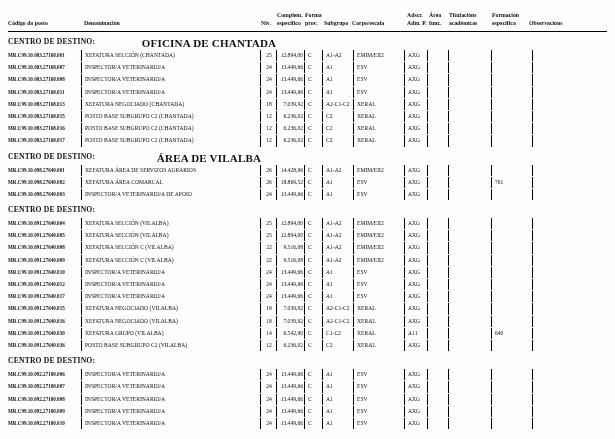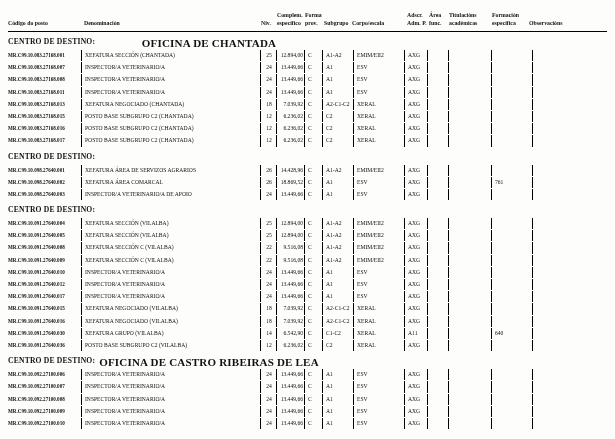--- a/index.html
+++ b/index.html
@@ -187,20 +187,21 @@
     <span class="c bl c-titulacion"></span>
     <span class="c bl c-formacion"></span>
     <span class="c bl c-observacions"></span>
   </div>
 </div>
   </div>
 
   <div class="section">
     <div class="sec-head">
       <span class="sec-label">CENTRO DE DESTINO:</span>
+      <span class="sec-name">ÁREA DE VILALBA</span>
     </div>
     <div class="sec-rows">
   <div class="row">
     <span class="c c-codigo">MR.C99.10.098.27640.001</span>
     <span class="c bl c-denominacion">XEFATURA ÁREA DE SERVIZOS AGRARIOS</span>
     <span class="c bl c-niv">26</span>
     <span class="c bl c-complem">14.428,96</span>
     <span class="c bl c-forma">C</span>
     <span class="c bl c-subgrupo">A1-A2</span>
     <span class="c bl c-corpo">EMIM/EII2</span>
@@ -411,21 +412,20 @@
     <span class="c bl c-titulacion"></span>
     <span class="c bl c-formacion"></span>
     <span class="c bl c-observacions"></span>
   </div>
 </div>
   </div>
 
   <div class="section">
     <div class="sec-head">
       <span class="sec-label">CENTRO DE DESTINO:</span>
-      <span class="sec-name">OFICINA DE CASTRO RIBEIRAS DE LEA</span>
     </div>
     <div class="sec-rows">
   <div class="row">
     <span class="c c-codigo">MR.C99.10.092.27100.006</span>
     <span class="c bl c-denominacion">INSPECTOR/A VETERINARIO/A</span>
     <span class="c bl c-niv">24</span>
     <span class="c bl c-complem">13.449,66</span>
     <span class="c bl c-forma">C</span>
     <span class="c bl c-subgrupo">A1</span>
     <span class="c bl c-corpo">ESV</span>

